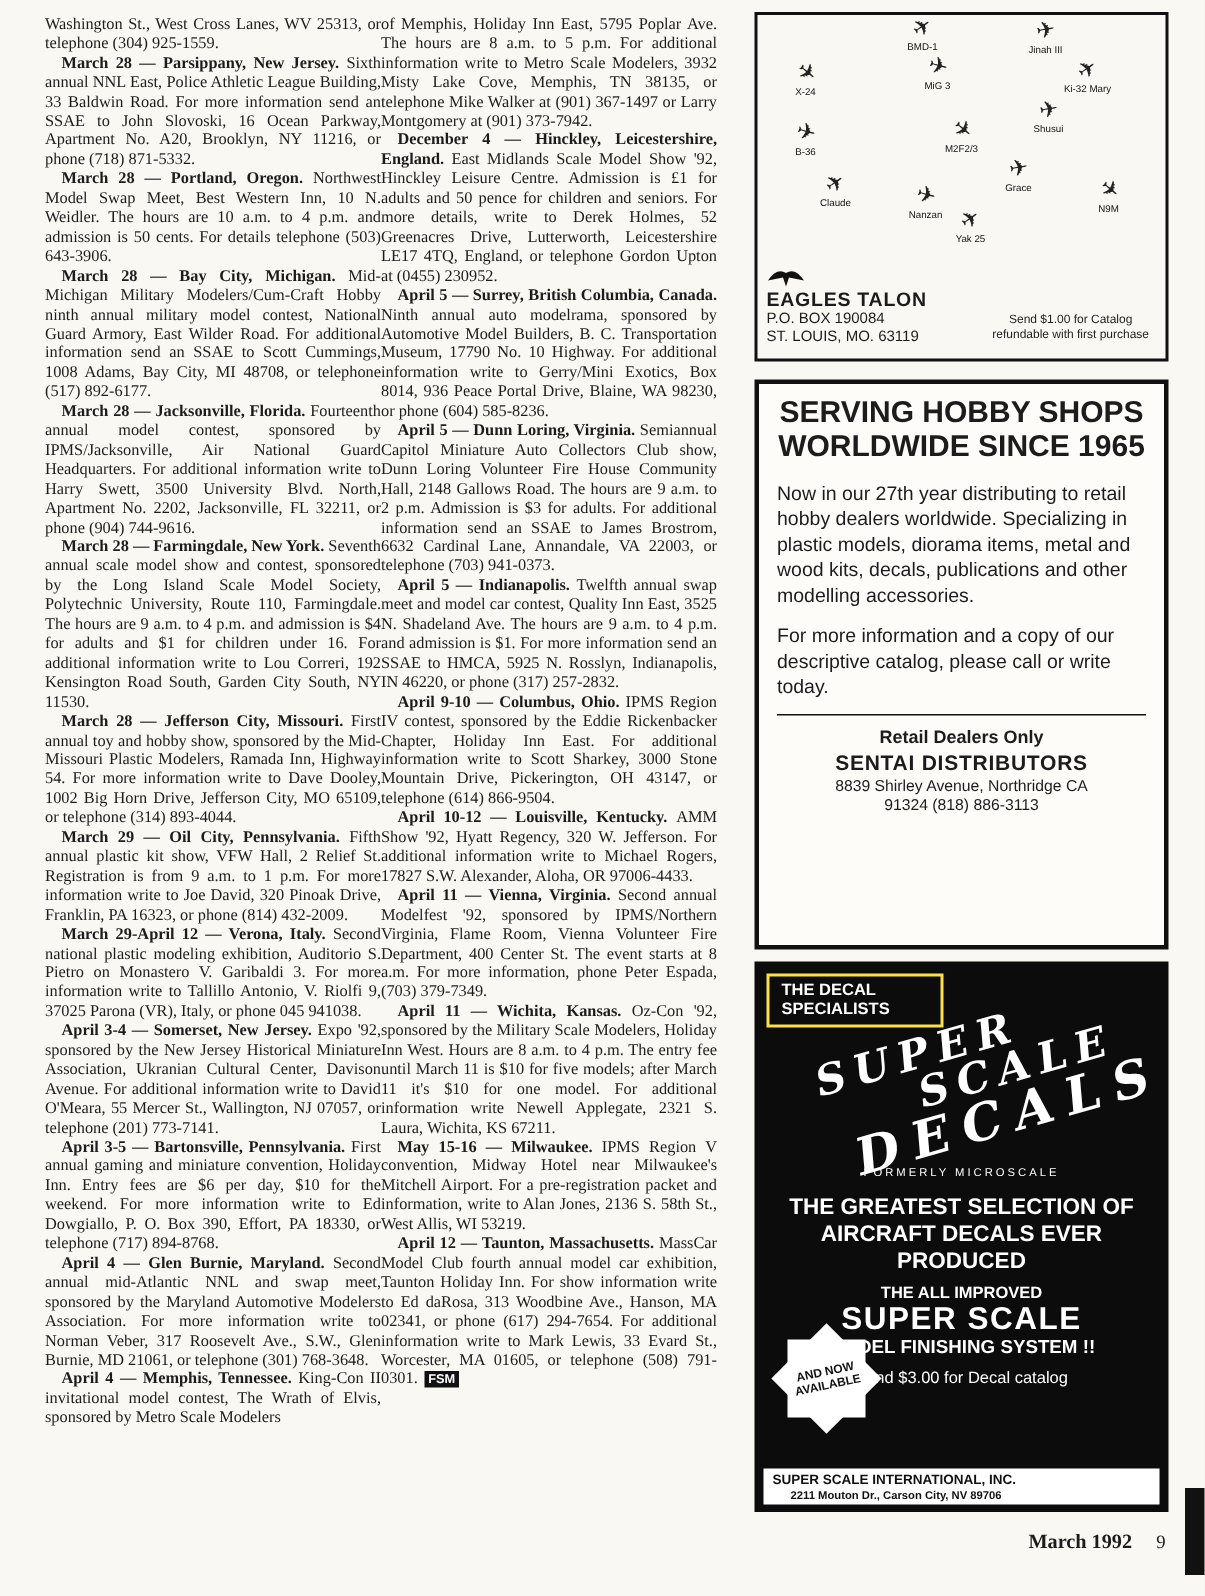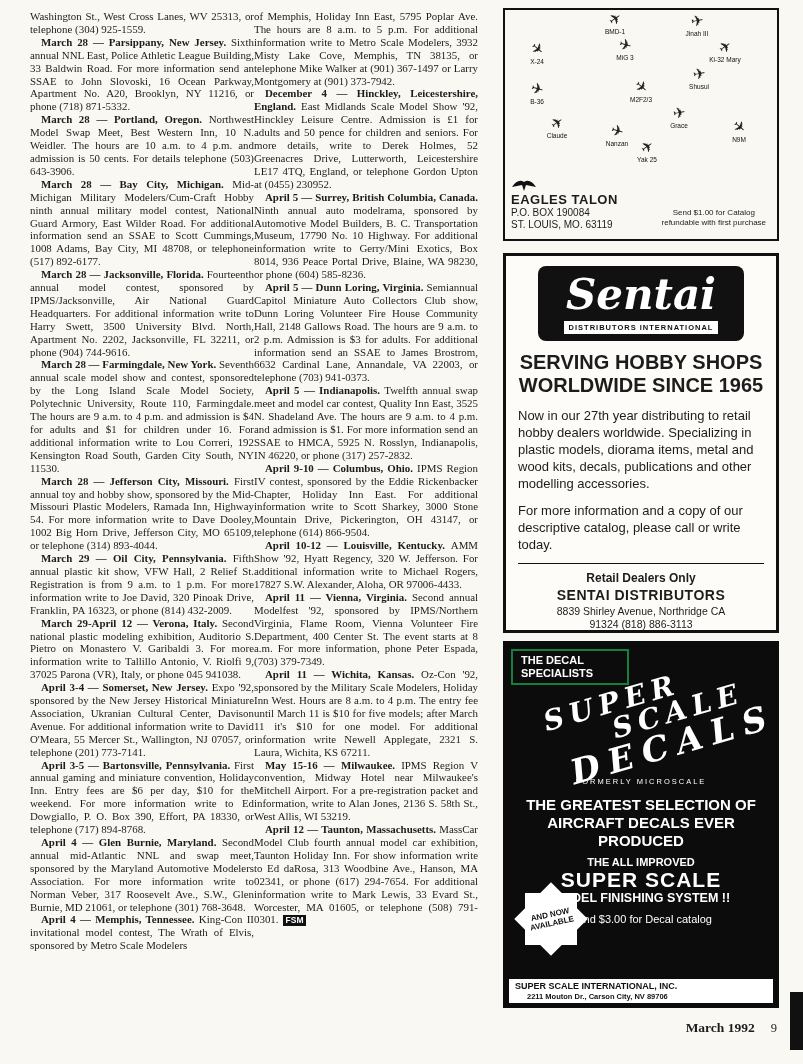--- a/index.html
+++ b/index.html
@@ -55,21 +55,21 @@
   .sentai-headline { font-weight:bold; font-size:20px; line-height:23px; margin:2px 0 10px; }
   .sentai-body { font-size:13px; line-height:17px; text-align:left; margin-bottom:10px; }
   .sentai-rule { border-top:1.5px solid #111; margin:2px 0 7px; }
   .sentai-dealers { font-weight:bold; font-size:12px; margin-bottom:2px; }
   .sentai-company { font-weight:bold; font-size:14px; letter-spacing:0.5px; margin-bottom:2px; }
   .sentai-address { font-size:10.5px; line-height:13px; }
 
   
   .ad-superscale { top:633px; height:367px; background:#0c0c0c; color:#fff;
                    font-family:"Liberation Sans", sans-serif; text-align:center; overflow:hidden; }
-  .ss-top { position:absolute; left:8px; top:8px; border:2px solid #15803d; padding:3px 8px;
+  .ss-top { position:absolute; left:8px; top:8px; border:2px solid #fde047; padding:3px 8px;
             font-weight:bold; font-size:11px; line-height:13px; text-align:left; width:118px; }
   .ss-logo { transform:rotate(-16deg); margin-top:42px; text-align:left; }
   .ss-l1 { font-family:"DejaVu Serif", serif; font-style:italic; font-weight:bold; font-size:28px; letter-spacing:6px; margin-left:46px; line-height:26px; }
   .ss-l2 { font-family:"DejaVu Serif", serif; font-style:italic; font-weight:bold; font-size:28px; letter-spacing:6px; margin-left:110px; line-height:26px; }
   .ss-l3 { font-family:"DejaVu Serif", serif; font-style:italic; font-weight:bold; font-size:34px; letter-spacing:9px; margin-left:58px; line-height:34px; }
   .ss-formerly { font-size:7.5px; letter-spacing:2px; margin-top:8px; }
   .ss-headline { font-weight:bold; font-size:15px; line-height:18px; margin:10px 18px 6px; }
   .ss-burst { position:absolute; left:12px; top:242px; width:72px; height:72px; }
   .ss-burst-sq { position:absolute; inset:10px; background:#fff; }
   .ss-burst-sq.sq2 { transform:rotate(45deg); }
@@ -151,24 +151,20 @@
           </svg>
           <div class="eagles-name">EAGLES TALON</div>
           <div class="eagles-addr">P.O. BOX 190084</div>
           <div class="eagles-addr">ST. LOUIS, MO. 63119</div>
         </div>
         <div class="eagles-right">Send $1.00 for Catalog refundable with first purchase</div>
       </div>
     </div>
 
     <div class="ad ad-sentai">
-      <div class="sentai-logo-box">
-        <div class="sentai-script">Sentai</div>
-        <div class="sentai-sub">DISTRIBUTORS INTERNATIONAL</div>
-      </div>
       <div class="sentai-headline">SERVING HOBBY SHOPS WORLDWIDE SINCE 1965</div>
       <p class="sentai-body">Now in our 27th year distributing to retail hobby dealers worldwide. Specializing in plastic models, diorama items, metal and wood kits, decals, publications and other modelling accessories.</p>
       <p class="sentai-body">For more information and a copy of our descriptive catalog, please call or write today.</p>
       <div class="sentai-rule"></div>
       <div class="sentai-dealers">Retail Dealers Only</div>
       <div class="sentai-company">SENTAI DISTRIBUTORS</div>
       <div class="sentai-address">8839 Shirley Avenue, Northridge CA</div>
       <div class="sentai-address">91324  (818) 886-3113</div>
     </div>
 

